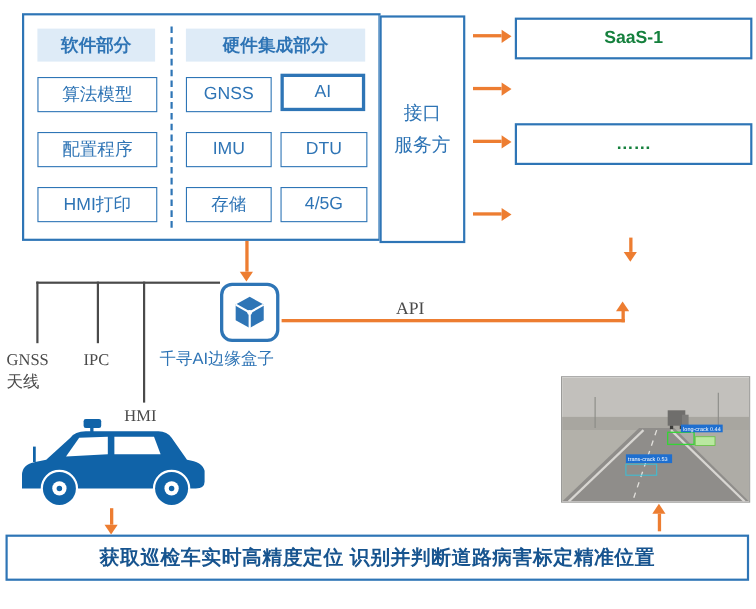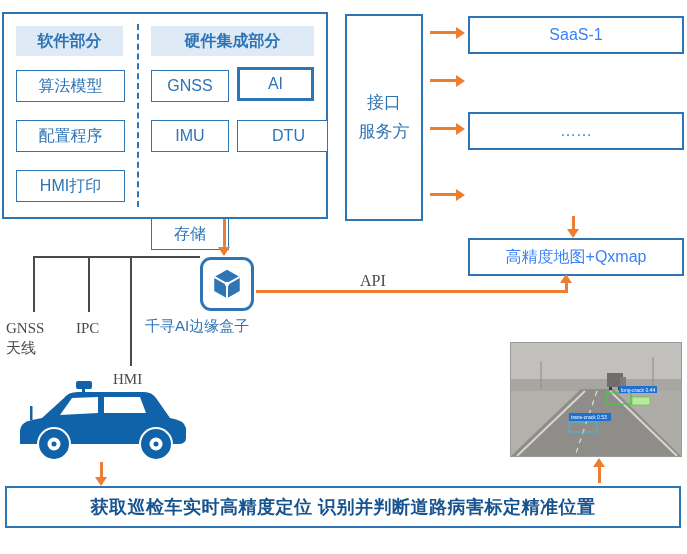--- a/index.html
+++ b/index.html
@@ -16,22 +16,22 @@
 
   .panel{position:absolute;border:2px solid var(--blue);background:#fff;}
   .hdr{position:absolute;background:var(--light-blue);color:var(--blue-text);
        display:flex;align-items:center;justify-content:center;
        font-size:16px;font-weight:700;}
   .cell{position:absolute;border:1.5px solid var(--blue);background:#fff;color:var(--blue-text);
         display:flex;align-items:center;justify-content:center;font-size:16px;}
   .cell.strong{border-width:3px;}
   .divider{position:absolute;border-left:2px dashed var(--blue);}
 
-  .outbox{position:absolute;border:2px solid var(--blue);background:#fff;color:#3b82f6;
-          display:flex;align-items:center;justify-content:center;font-size:16px;}
+  .outbox{position:absolute;border:2px solid var(--blue);background:#fff;color:#15803d;
+          display:flex;align-items:center;justify-content:center;font-size:16px;font-weight:bold;}
 
   .vtextbox{position:absolute;border:2px solid var(--blue);background:#fff;color:var(--blue-text);
             display:flex;flex-direction:column;align-items:center;justify-content:center;
             font-size:17px;line-height:1.7;font-weight:400;}
 
   .oline{position:absolute;background:var(--orange);}
   .tri{position:absolute;width:0;height:0;}
   .tri-right{border-top:6px solid transparent;border-bottom:6px solid transparent;border-left:9px solid var(--orange);}
   .tri-down{border-left:6px solid transparent;border-right:6px solid transparent;border-top:9px solid var(--orange);}
   .tri-up{border-left:6px solid transparent;border-right:6px solid transparent;border-bottom:9px solid var(--orange);}
@@ -49,45 +49,45 @@
           color:#17548F;font-size:18px;font-weight:700;letter-spacing:0.5px;}
 
   .photo{position:absolute;left:510px;top:342px;width:172px;height:115px;border:1px solid #9a9a98;box-sizing:border-box;}
   svg{display:block;}
 </style>
 </head>
 <body>
 
 <div class="canvas">
 
-  <div class="panel" style="left:2px;top:12px;width:322px;height:203px;text-align:right;">
+  <div class="panel" style="left:20px;top:12px;width:322px;height:203px;text-align:right;">
 
     <div class="hdr" style="left:12px;top:12px;width:107px;height:30px;">软件部分</div>
     <div class="cell" style="left:12px;top:106px;width:107px;height:30px;">配置程序</div>
     <div class="cell" style="left:12px;top:56px;width:107px;height:30px;">算法模型</div>
     <div class="cell" style="left:12px;top:156px;width:107px;height:30px;">HMI打印</div>
 
     <div class="divider" style="left:133px;top:10px;height:183px;"></div>
 
     <div class="hdr" style="left:147px;top:12px;width:163px;height:30px;">硬件集成部分</div>
     <div class="cell" style="left:147px;top:56px;width:76px;height:30px;">GNSS</div>
     <div class="cell" style="left:147px;top:106px;width:76px;height:30px;">IMU</div>
     <div class="cell strong" style="left:233px;top:53px;width:77px;height:34px;box-sizing:border-box;">AI</div>
-    <div class="cell" style="left:233px;top:106px;width:77px;height:30px;padding-left:12px;">DTU</div>
-    <div class="cell" style="left:147px;top:156px;width:76px;height:30px;margin-top:48px;">存储</div>
+    <div class="cell" style="left:233px;top:106px;width:77px;height:30px;">DTU</div>
+    <div class="cell" style="left:147px;top:156px;width:76px;height:30px;">存储</div>
+    <div class="cell" style="left:233px;top:156px;width:77px;height:30px;">4/5G</div>
   </div>
 
   <div class="vtextbox" style="left:345px;top:14px;width:74px;height:203px;">
     <span>接口</span>
     <span>服务方</span>
   </div>
 
   <div class="outbox" style="left:468px;top:16px;width:212px;height:34px;">SaaS-1</div>
   <div class="outbox" style="left:468px;top:112px;width:212px;height:34px;">……</div>
-  <div class="outbox" style="left:468px;top:238px;width:212px;height:34px;">高精度地图+Qxmap</div>
 
   <div class="oline" style="left:430px;top:31px;width:26px;height:3px;"></div>
   <div class="tri tri-right" style="left:456px;top:27px;"></div>
 
   <div class="oline" style="left:430px;top:79px;width:26px;height:3px;"></div>
   <div class="tri tri-right" style="left:456px;top:75px;"></div>
 
   <div class="oline" style="left:430px;top:127px;width:26px;height:3px;"></div>
   <div class="tri tri-right" style="left:456px;top:123px;"></div>
 

